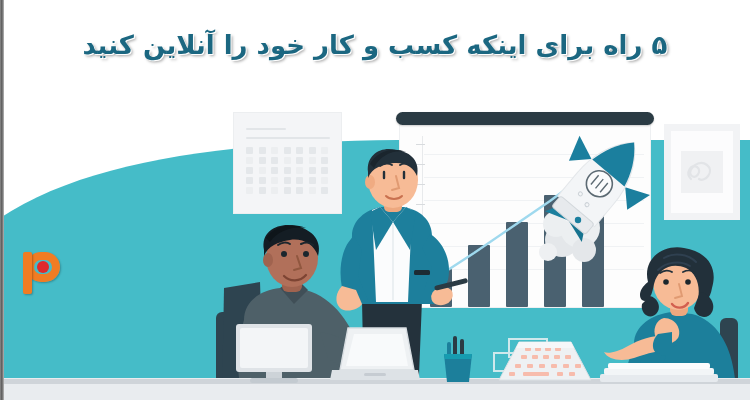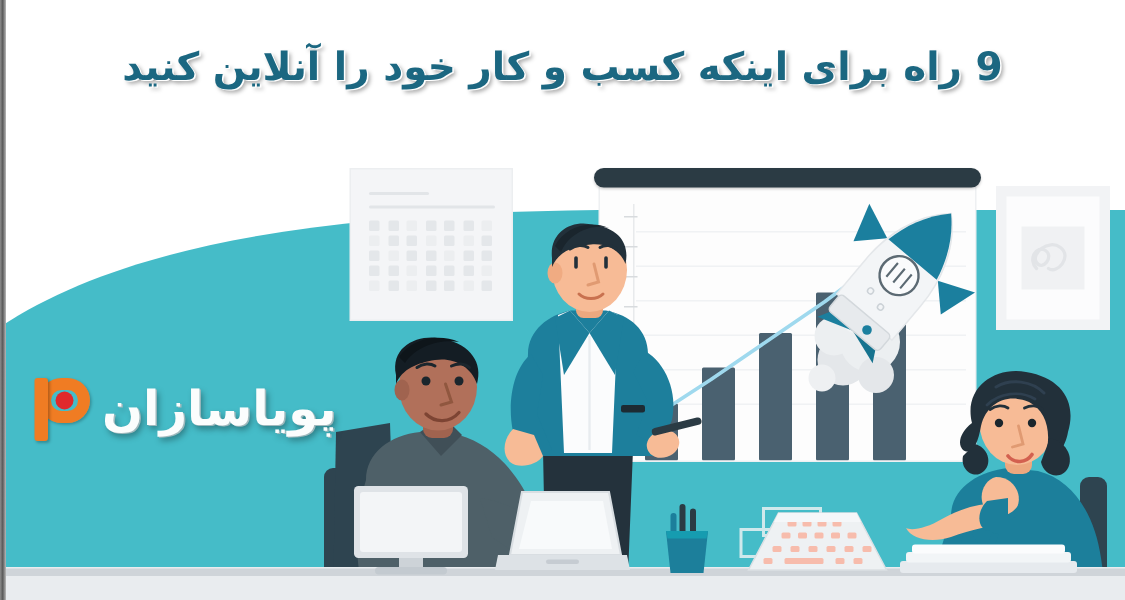--- a/index.html
+++ b/index.html
@@ -169,21 +169,21 @@
 <div id="stage">
 
   <div class="bg-white"></div>
 
   <svg class="bg-teal" viewBox="0 0 750 260" preserveAspectRatio="none" style="height:260px;">
     <path d="M0,78 C90,18 240,0 420,0 L750,0 L750,260 L0,260 Z" fill="#45bcc8"></path>
   </svg>
 
   <div class="edge-left"></div>
 
-  <div class="title">9 راه برای اینکه کسب و کار خود را آنلاین کنید</div>
+  <div class="title">۵ راه برای اینکه کسب و کار خود را آنلاین کنید</div>
 
   <div class="calendar">
     <div class="cal-line" style="left:12px;top:15px;width:40px;"></div>
     <div class="cal-line" style="left:12px;top:24px;width:84px;"></div>
     <div class="cal-grid">
       <div class="cal-cell"></div>
         <div class="cal-cell"></div>
         <div class="cal-cell dim"></div>
       <div class="cal-cell"></div>
         <div class="cal-cell"></div>
@@ -478,21 +478,20 @@
   </div>
 
   <div class="deskitem" style="left:602px;bottom:34px;width:70px;height:34px;">
     <svg width="70" height="34" viewBox="0 0 70 34">
       <path d="M70,4 C56,2 40,6 26,14 C16,20 6,22 2,20 C6,28 20,30 32,26 C46,21 58,18 70,18 Z" fill="#f7bb96"></path>
       <path d="M56,2 L70,0 L70,22 L58,22 C50,22 48,10 56,2 Z" fill="#1c7f9b"></path>
     </svg>
   </div>
 
   <div class="logo">
-    <span class="logo-text">پویاسازان</span>
     <span class="logo-mark">
       <span class="p-bowl"></span>
       <span class="p-stem"></span>
       <span class="p-dot"></span>
     </span>
   </div>
 
 </div>
 
 </body></html>

